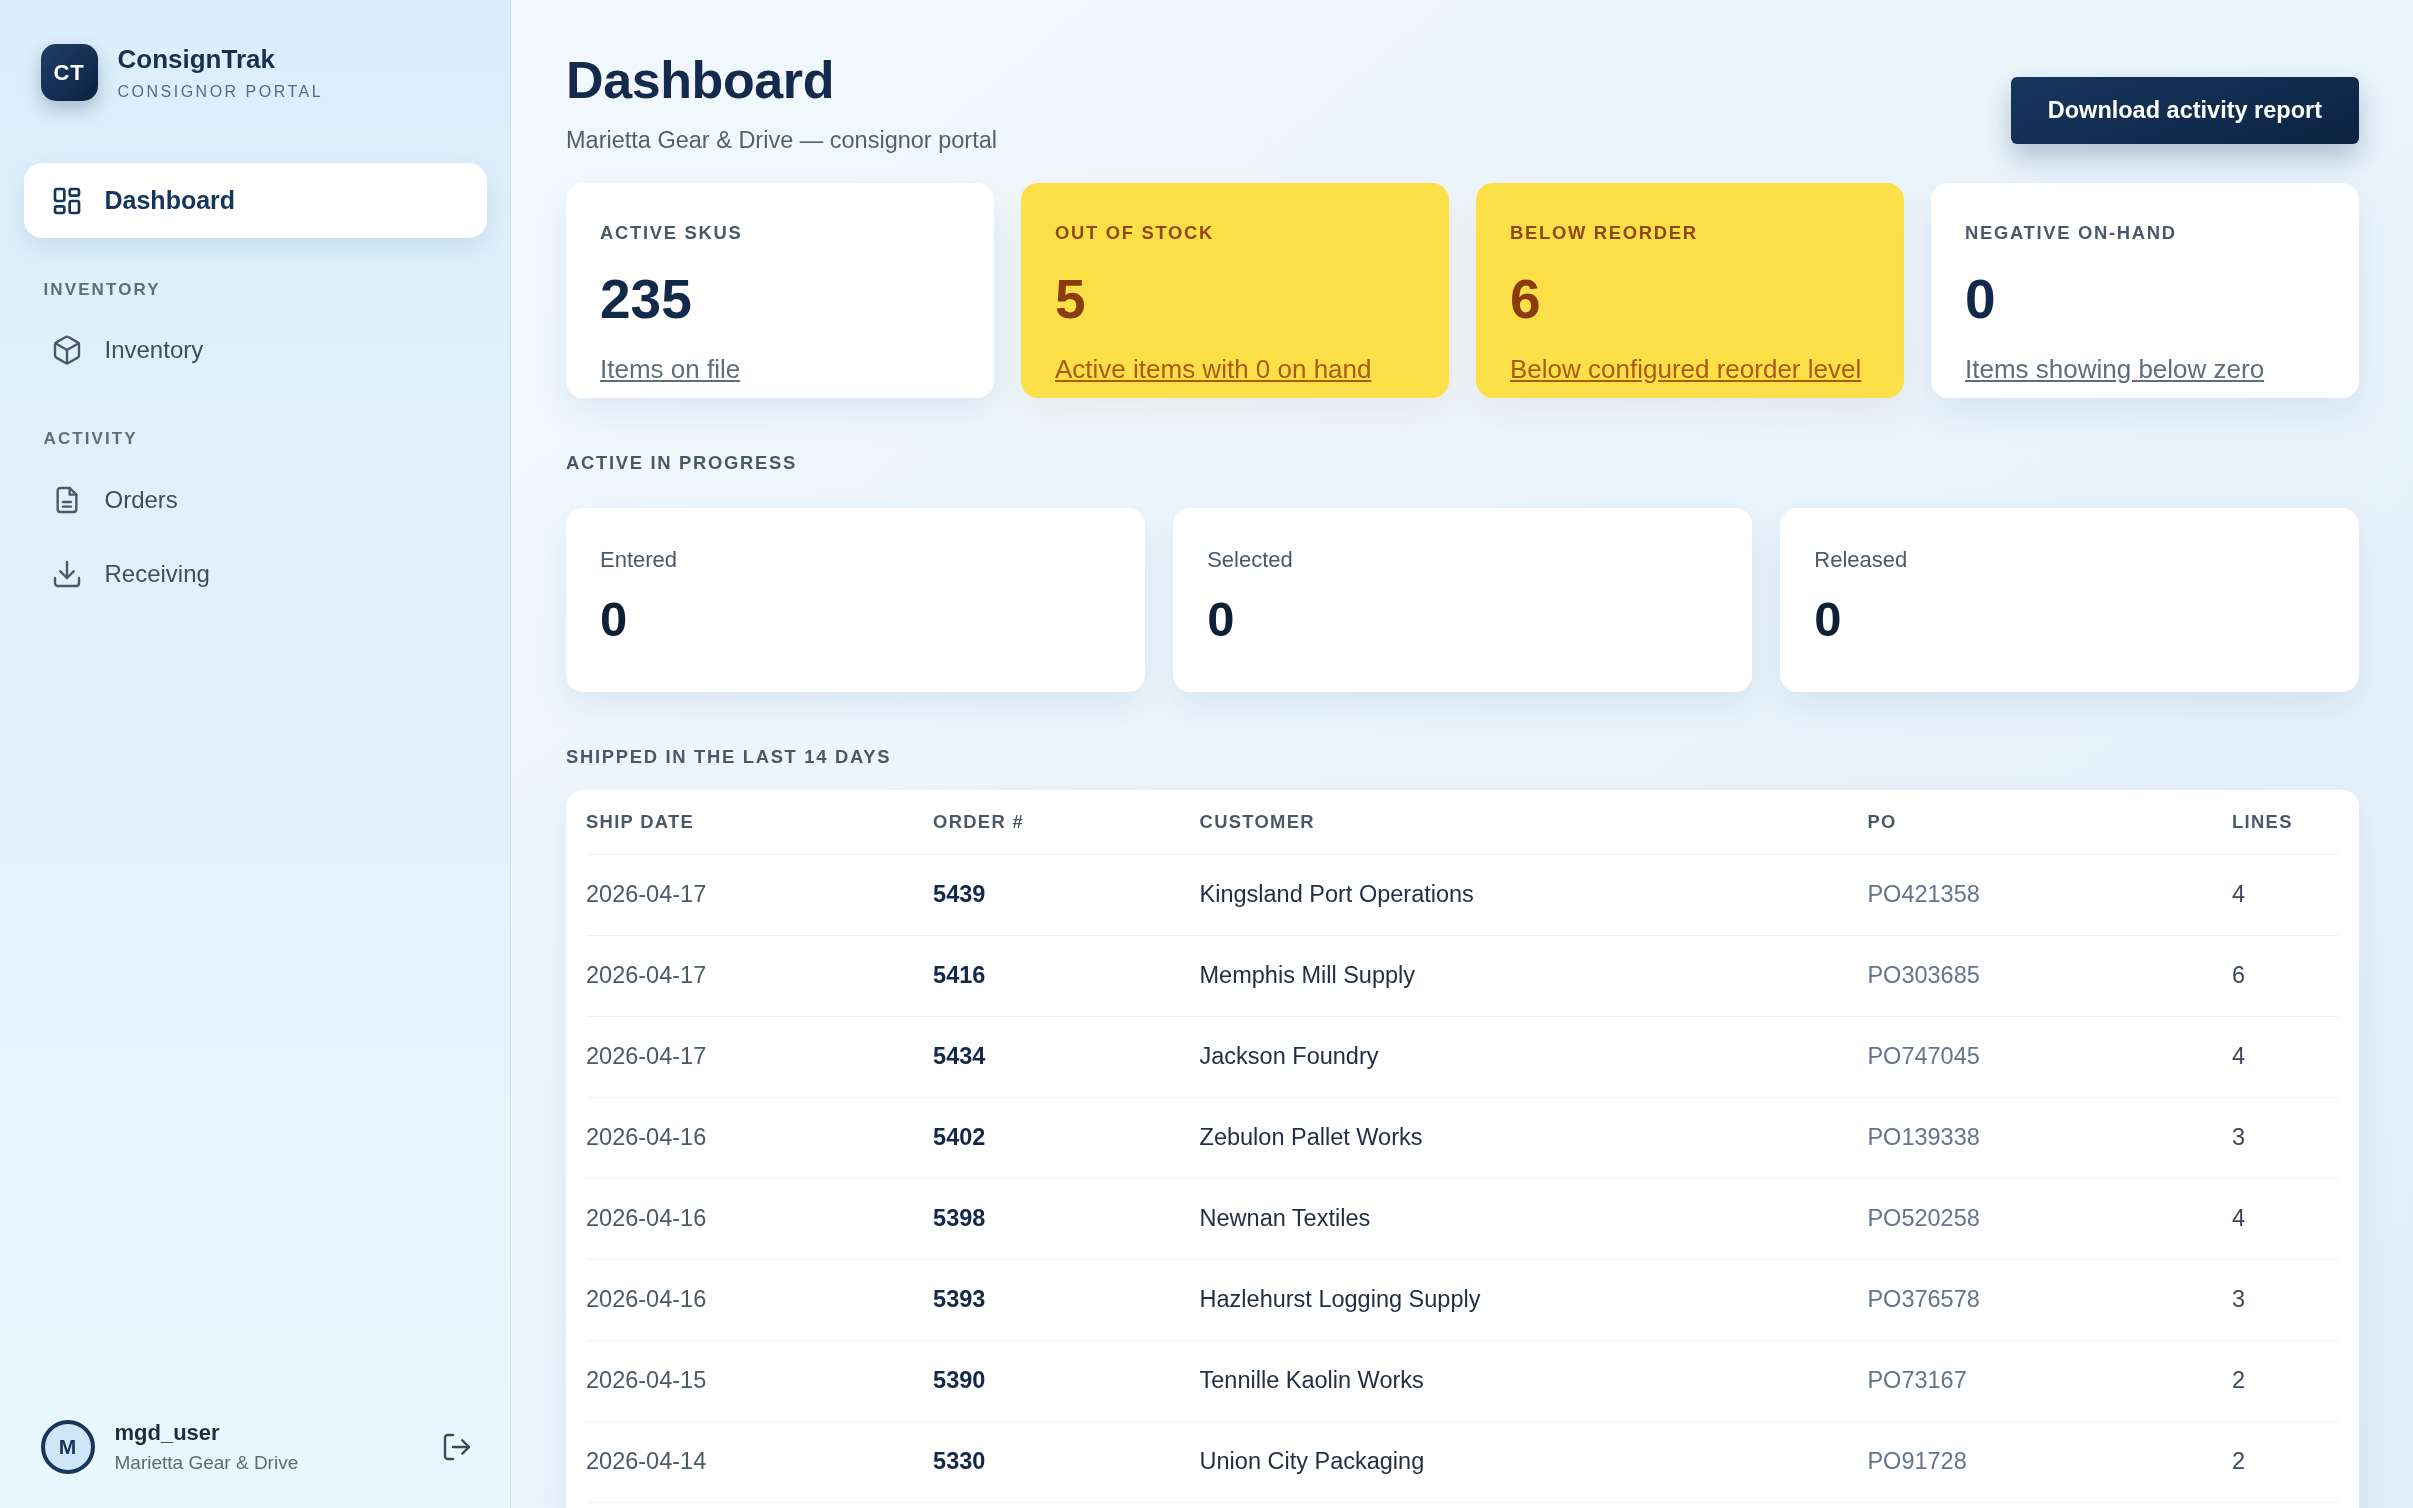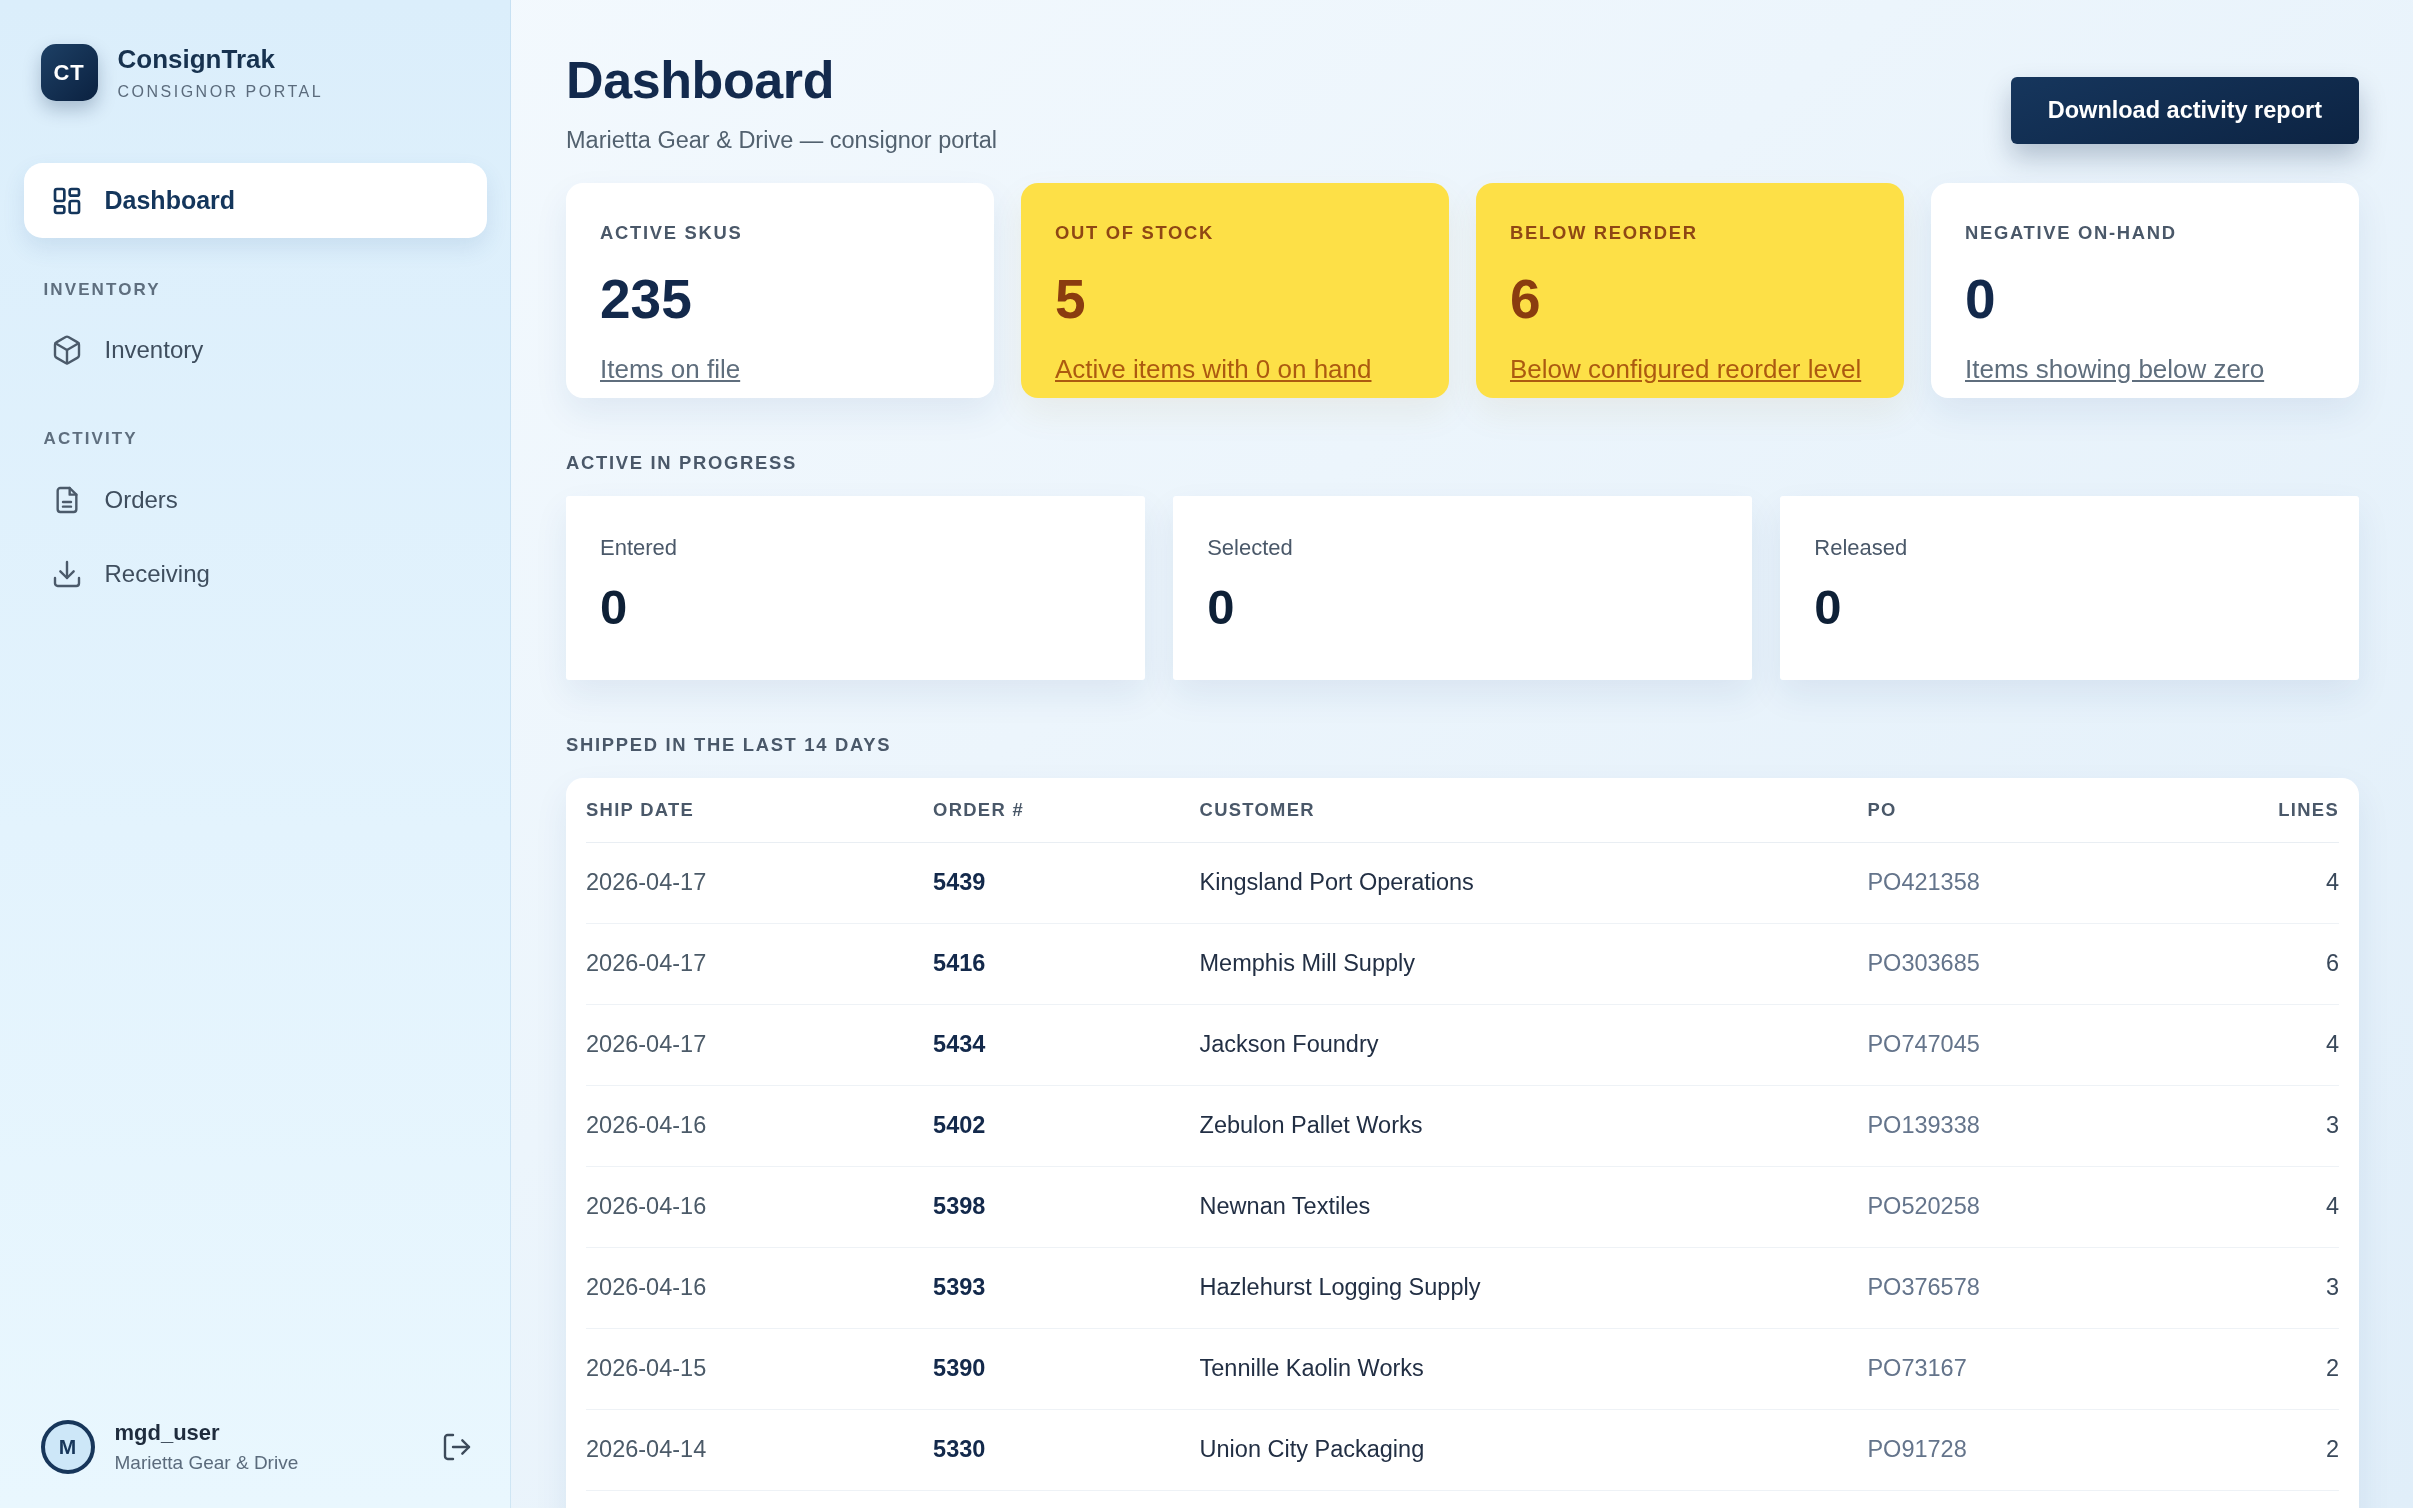--- a/index.html
+++ b/index.html
@@ -86,35 +86,36 @@
   .stat-sub { margin-top: 27px; font-size: 26px; color: #5f6e7d; text-decoration: underline; }
   .stat-card.warning { background: #fde047; box-shadow: 0 15px 34px rgba(150, 110, 20, 0.08); }
   .stat-card.warning .stat-label { color: #8f4714; }
   .stat-card.warning .stat-value { color: #8a3c0f; }
   .stat-card.warning .stat-sub { color: #ac5a10; }
 
   .section-heading { margin-top: 54px; font-size: 18.4px; font-weight: 700; letter-spacing: 1.7px; color: #4a5869; }
 
   .progress-cards { margin-top: 22px; display: grid; grid-template-columns: repeat(3, 1fr); gap: 28.5px; }
   .progress-card {
-    background: #ffffff; border-radius: 3px; height: 184px; padding: 39px 34px 0;
+    background: #ffffff; border-radius: 17px; height: 184px; padding: 39px 34px 0;
     box-shadow: 0 15px 34px rgba(25, 70, 130, 0.08);
+    margin-top: 12px;
   }
   .progress-label { font-size: 22px; color: #4a5869; }
   .progress-value { margin-top: 22px; font-size: 49px; font-weight: 800; color: #0e2036; line-height: 1; }
 
   .table-card {
     margin-top: 22px; background: #ffffff; border-radius: 17px; padding: 0 20px;
     box-shadow: 0 15px 34px rgba(25, 70, 130, 0.08);
     height: 804px;
   }
   .thead, .trow { display: grid; grid-template-columns: 19.8% 15.2% 38.1% 20.8% 1fr; align-items: center; }
   .thead { height: 65px; border-bottom: 1.7px solid #e9eef3; }
   .th { font-size: 18.4px; font-weight: 700; letter-spacing: 1.3px; color: #4a5869; }
-  .th.lines, .td.lines { text-align: right; }
+  .th.lines, .td.lines { text-align: left; }
   .trow { height: 81px; border-bottom: 1.7px solid #eef2f6; }
   .td { font-size: 23.5px; }
   .td.ship { color: #4b5a68; }
   .td.order { color: #13294b; font-weight: 700; cursor: pointer; }
   .td.cust { color: #222f44; font-weight: 500; }
   .td.po { color: #64748b; }
   .td.lines { color: #39485a; }
 </style>
 </head>
 <body>

